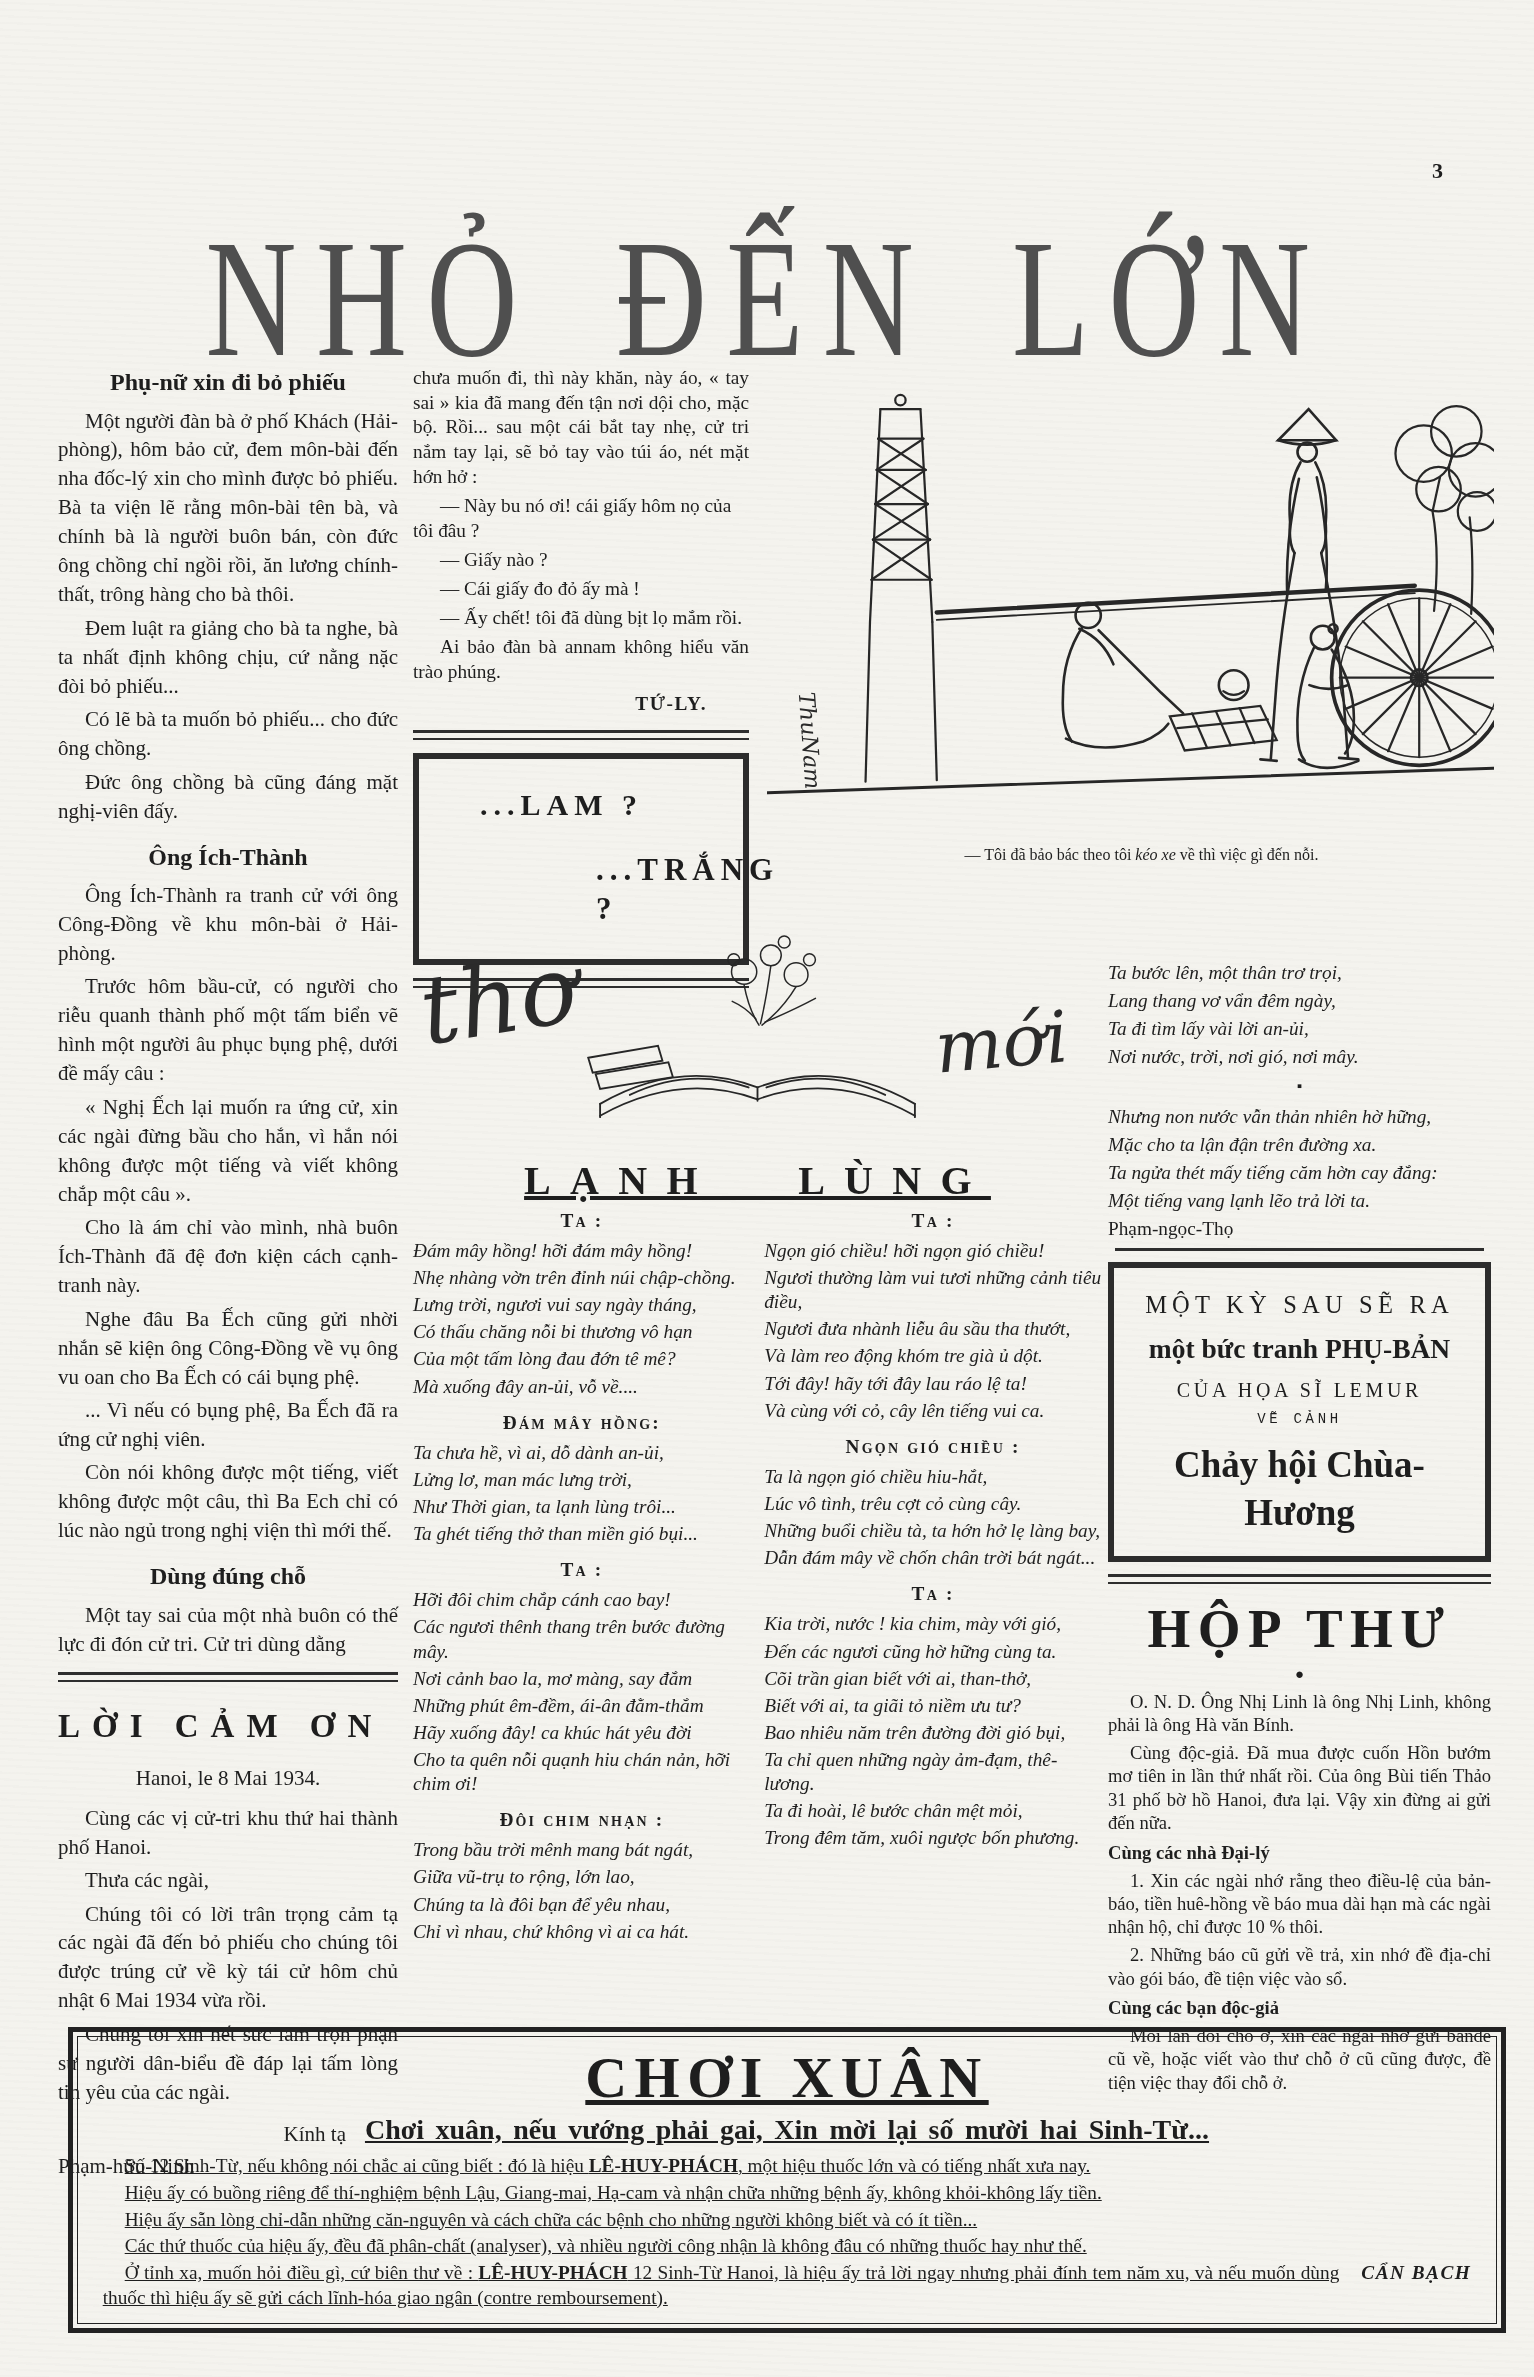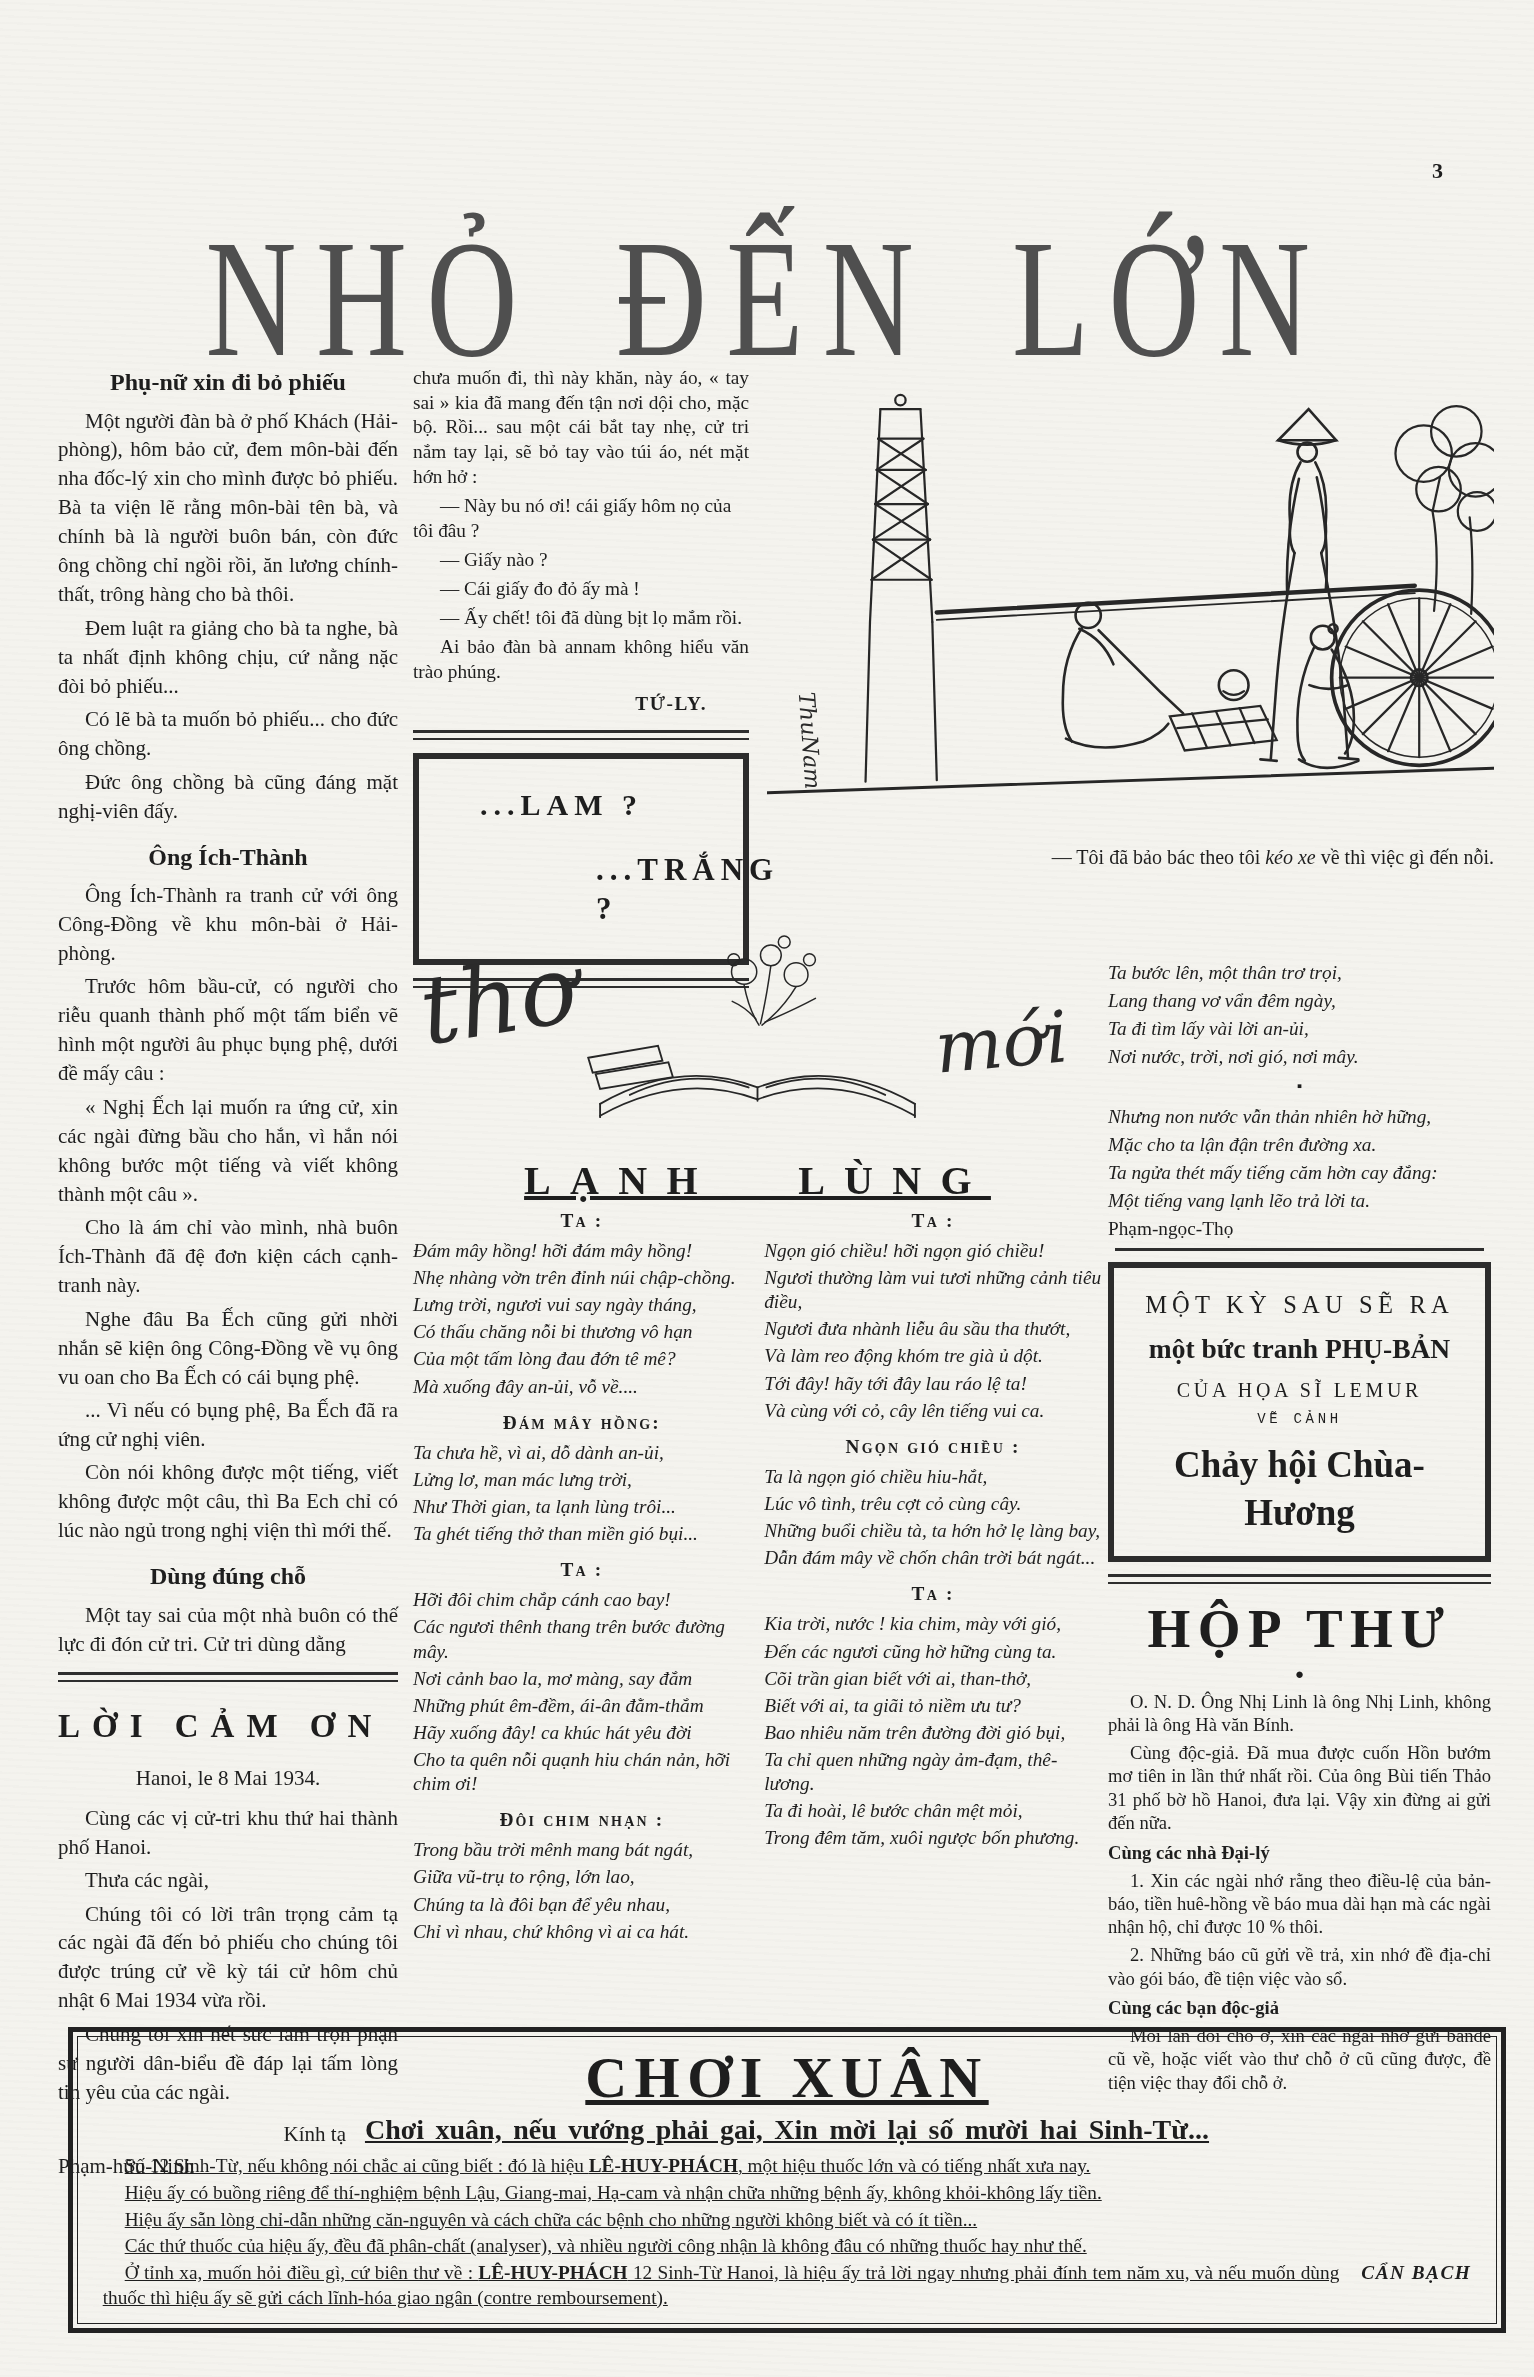--- a/index.html
+++ b/index.html
@@ -37,21 +37,21 @@
   .box{border:6.7px solid #2c2c2c;}
   .lam-trang{padding:27px 22px 30px;margin:7.4px 0 4.5px;}
   .lt1{font-size:30px;font-weight:bold;letter-spacing:6px;margin-left:39px;}
   .lt2{font-size:31px;font-weight:bold;letter-spacing:6px;margin-left:155px;margin-top:25px;}
 
   .thanks-title{font-size:33px;font-weight:700;letter-spacing:12px;margin:22px 0 15px;}
   .dateline{text-align:center;margin:0 0 10.4px;}
   .closing{text-align:right;padding-right:52px;margin:13.4px 0 1.5px;}
   .signame{text-align:left;padding-right:22px;font-weight:normal;margin:3px 0;}
 
-  .caption{margin:4.5px 0 0;font-size:20px;text-align:right;padding-left:22px;}
+  .caption{margin:4.5px 0 0;font-size:16px;text-align:center;padding-left:22px;}
 
   .poem-title{font-size:40px;font-weight:600;letter-spacing:19.3px;word-spacing:52px;text-align:center;margin:10.4px 0 4.5px;text-decoration:underline;}
   .poemcols{display:flex;gap:13.4px;}
   .pcol{flex:1;font-size:19.3px;line-height:1.25;}
   .vl{font-style:italic;margin:0 0 3px;}
   .spk{font-style:normal;font-variant:small-caps;font-weight:600;letter-spacing:2.2px;text-align:center;margin:12px 0 6px;}
   .orn{text-align:center;font-size:15px;margin:7.4px 0;}
 
   .promo{padding:19.3px 13.4px;text-align:center;margin:6px 0;}
   .promo-l1{font-size:24.5px;letter-spacing:5.2px;margin:1.5px 0 10.4px;}
@@ -84,21 +84,21 @@
   <section class="col leftcol">
     <h2 class="art-head" style="margin-top:0;">Phụ-nữ xin đi bỏ phiếu</h2>
     <p class="body">Một người đàn bà ở phố Khách (Hải-phòng), hôm bảo cử, đem môn-bài đến nha đốc-lý xin cho mình được bỏ phiếu. Bà ta viện lẽ rằng môn-bài tên bà, và chính bà là người buôn bán, còn đức ông chồng chỉ ngồi rồi, ăn lương chính-thất, trông hàng cho bà thôi.</p>
     <p class="body">Đem luật ra giảng cho bà ta nghe, bà ta nhất định không chịu, cứ nằng nặc đòi bỏ phiếu...</p>
     <p class="body">Có lẽ bà ta muốn bỏ phiếu... cho đức ông chồng.</p>
     <p class="body">Đức ông chồng bà cũng đáng mặt nghị-viên đấy.</p>
 
     <h2 class="art-head">Ông Ích-Thành</h2>
     <p class="body">Ông Ích-Thành ra tranh cử với ông Công-Đồng về khu môn-bài ở Hải-phòng.</p>
     <p class="body">Trước hôm bầu-cử, có người cho riễu quanh thành phố một tấm biển vẽ hình một người âu phục bụng phệ, dưới đề mấy câu :</p>
-    <p class="body">« Nghị Ếch lại muốn ra ứng cử, xin các ngài đừng bầu cho hắn, vì hắn nói không bước một tiếng và viết không thành một câu ».</p>
+    <p class="body">« Nghị Ếch lại muốn ra ứng cử, xin các ngài đừng bầu cho hắn, vì hắn nói không được một tiếng và viết không chắp một câu ».</p>
     <p class="body">Cho là ám chỉ vào mình, nhà buôn Ích-Thành đã đệ đơn kiện cách cạnh-tranh này.</p>
     <p class="body">Nghe đâu Ba Ếch cũng gửi nhời nhắn sẽ kiện ông Công-Đồng về vụ ông vu oan cho Ba Ếch có cái bụng phệ.</p>
     <p class="body">... Vì nếu có bụng phệ, Ba Ếch đã ra ứng cử nghị viên.</p>
     <p class="body">Còn nói không được một tiếng, viết không được một câu, thì Ba Ech chỉ có lúc nào ngủ trong nghị viện thì mới thế.</p>
 
     <h2 class="art-head">Dùng đúng chỗ</h2>
     <p class="body">Một tay sai của một nhà buôn có thế lực đi đón cử tri. Cử tri dùng dằng</p>
 
     <div class="rule-double"></div>
 

